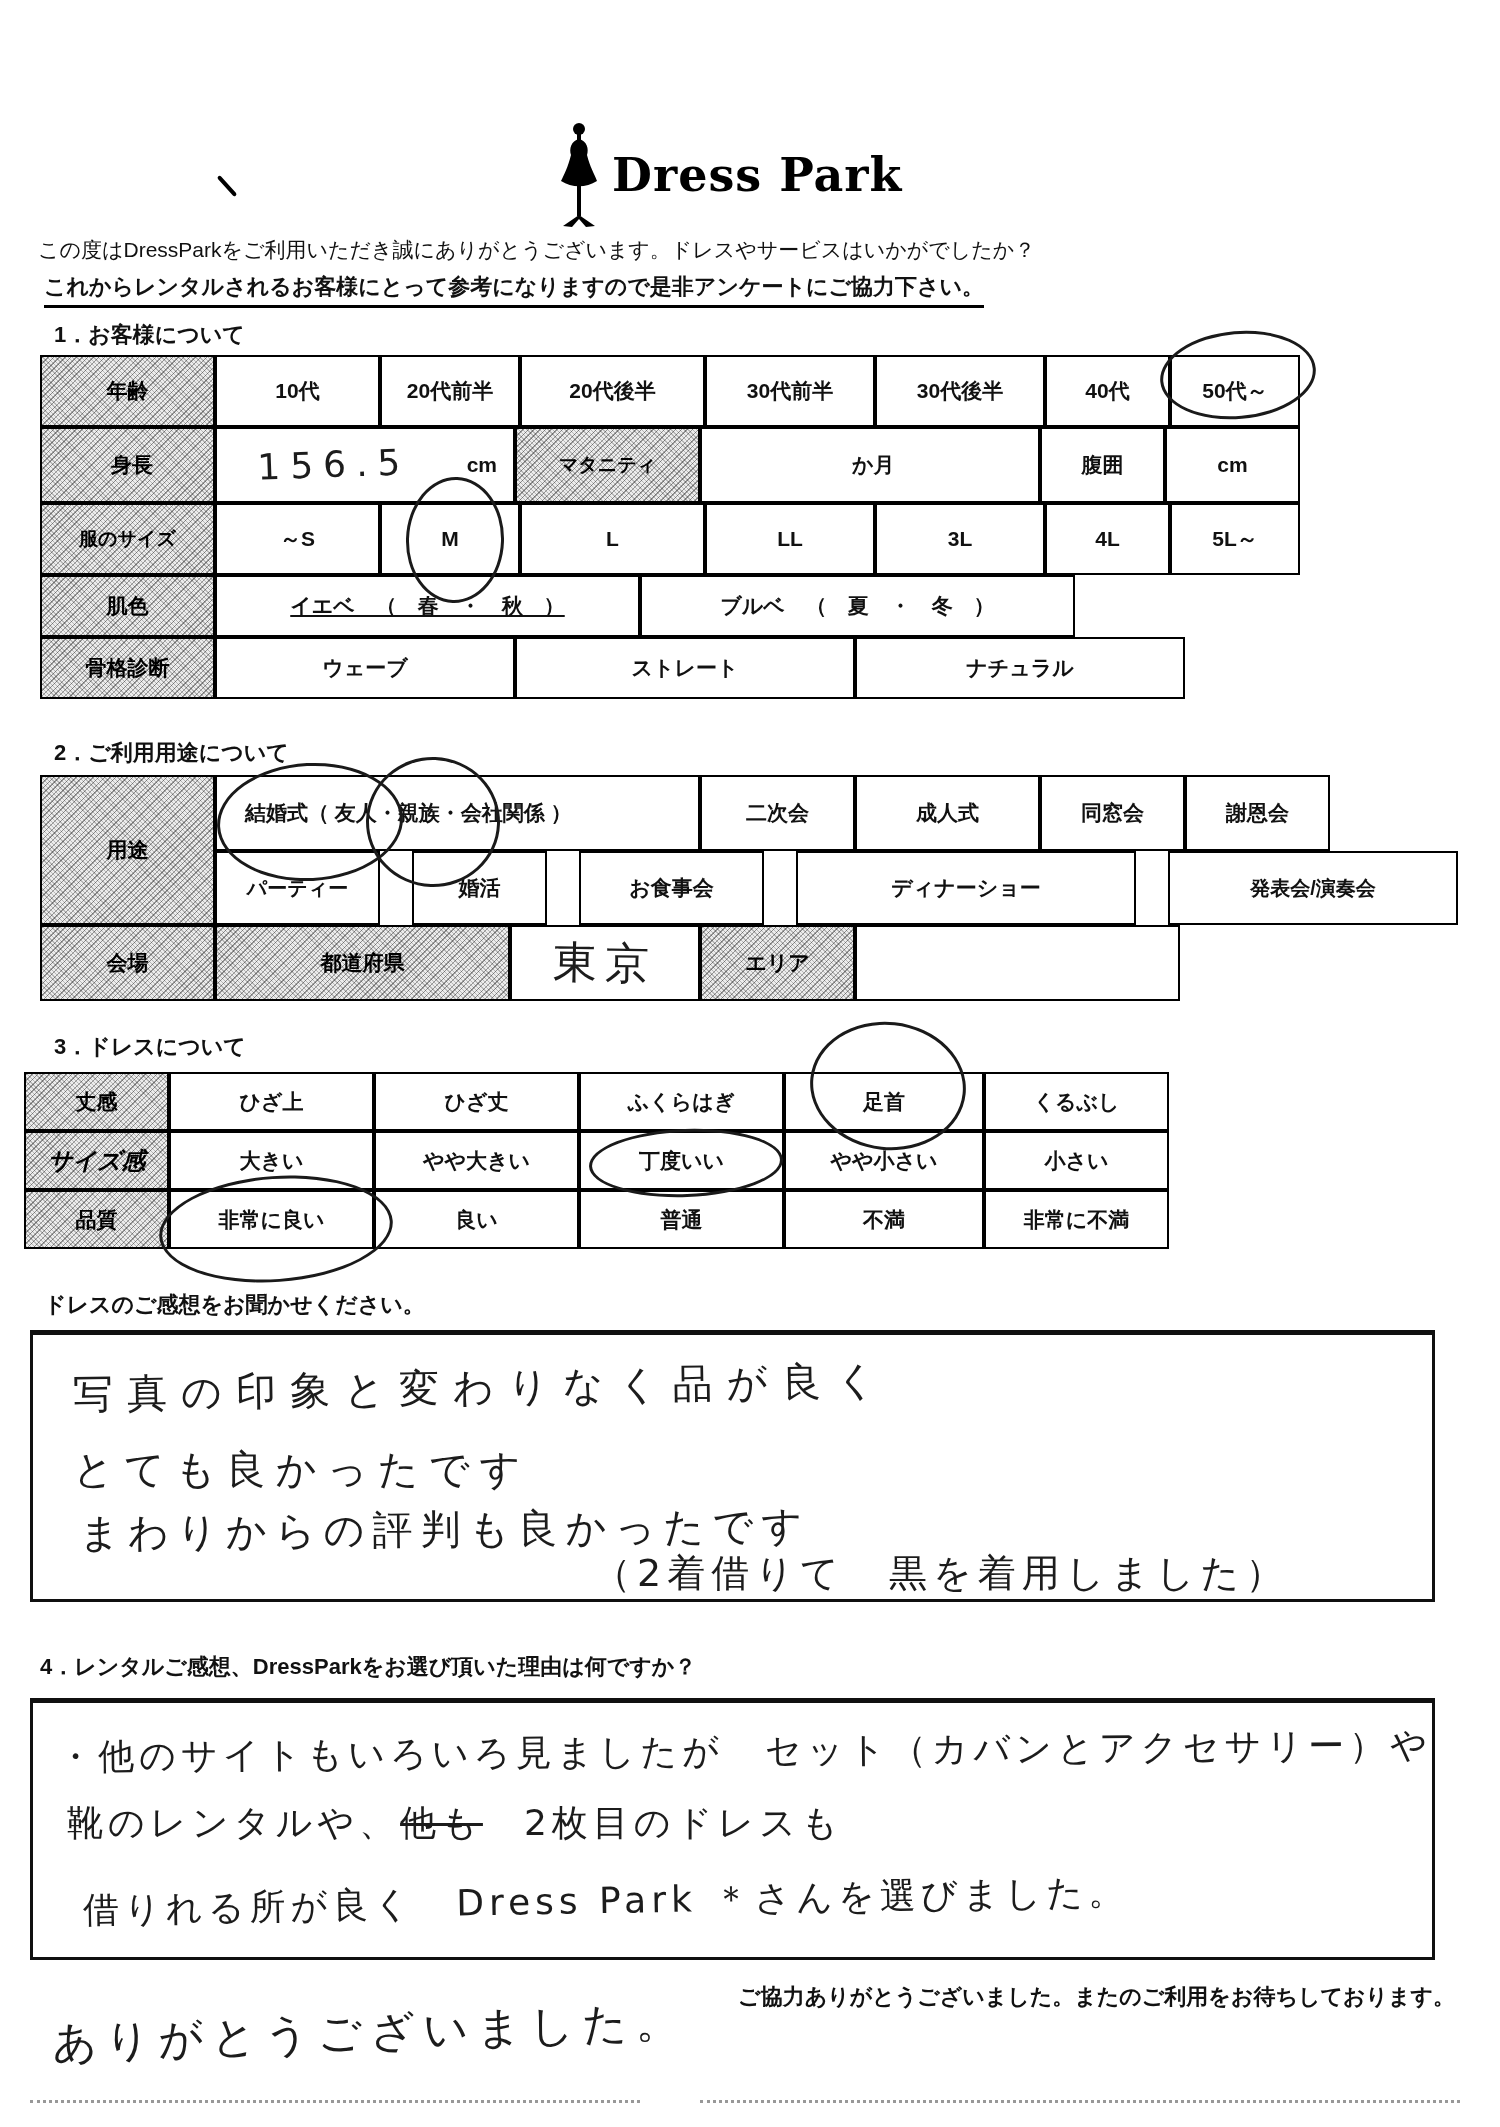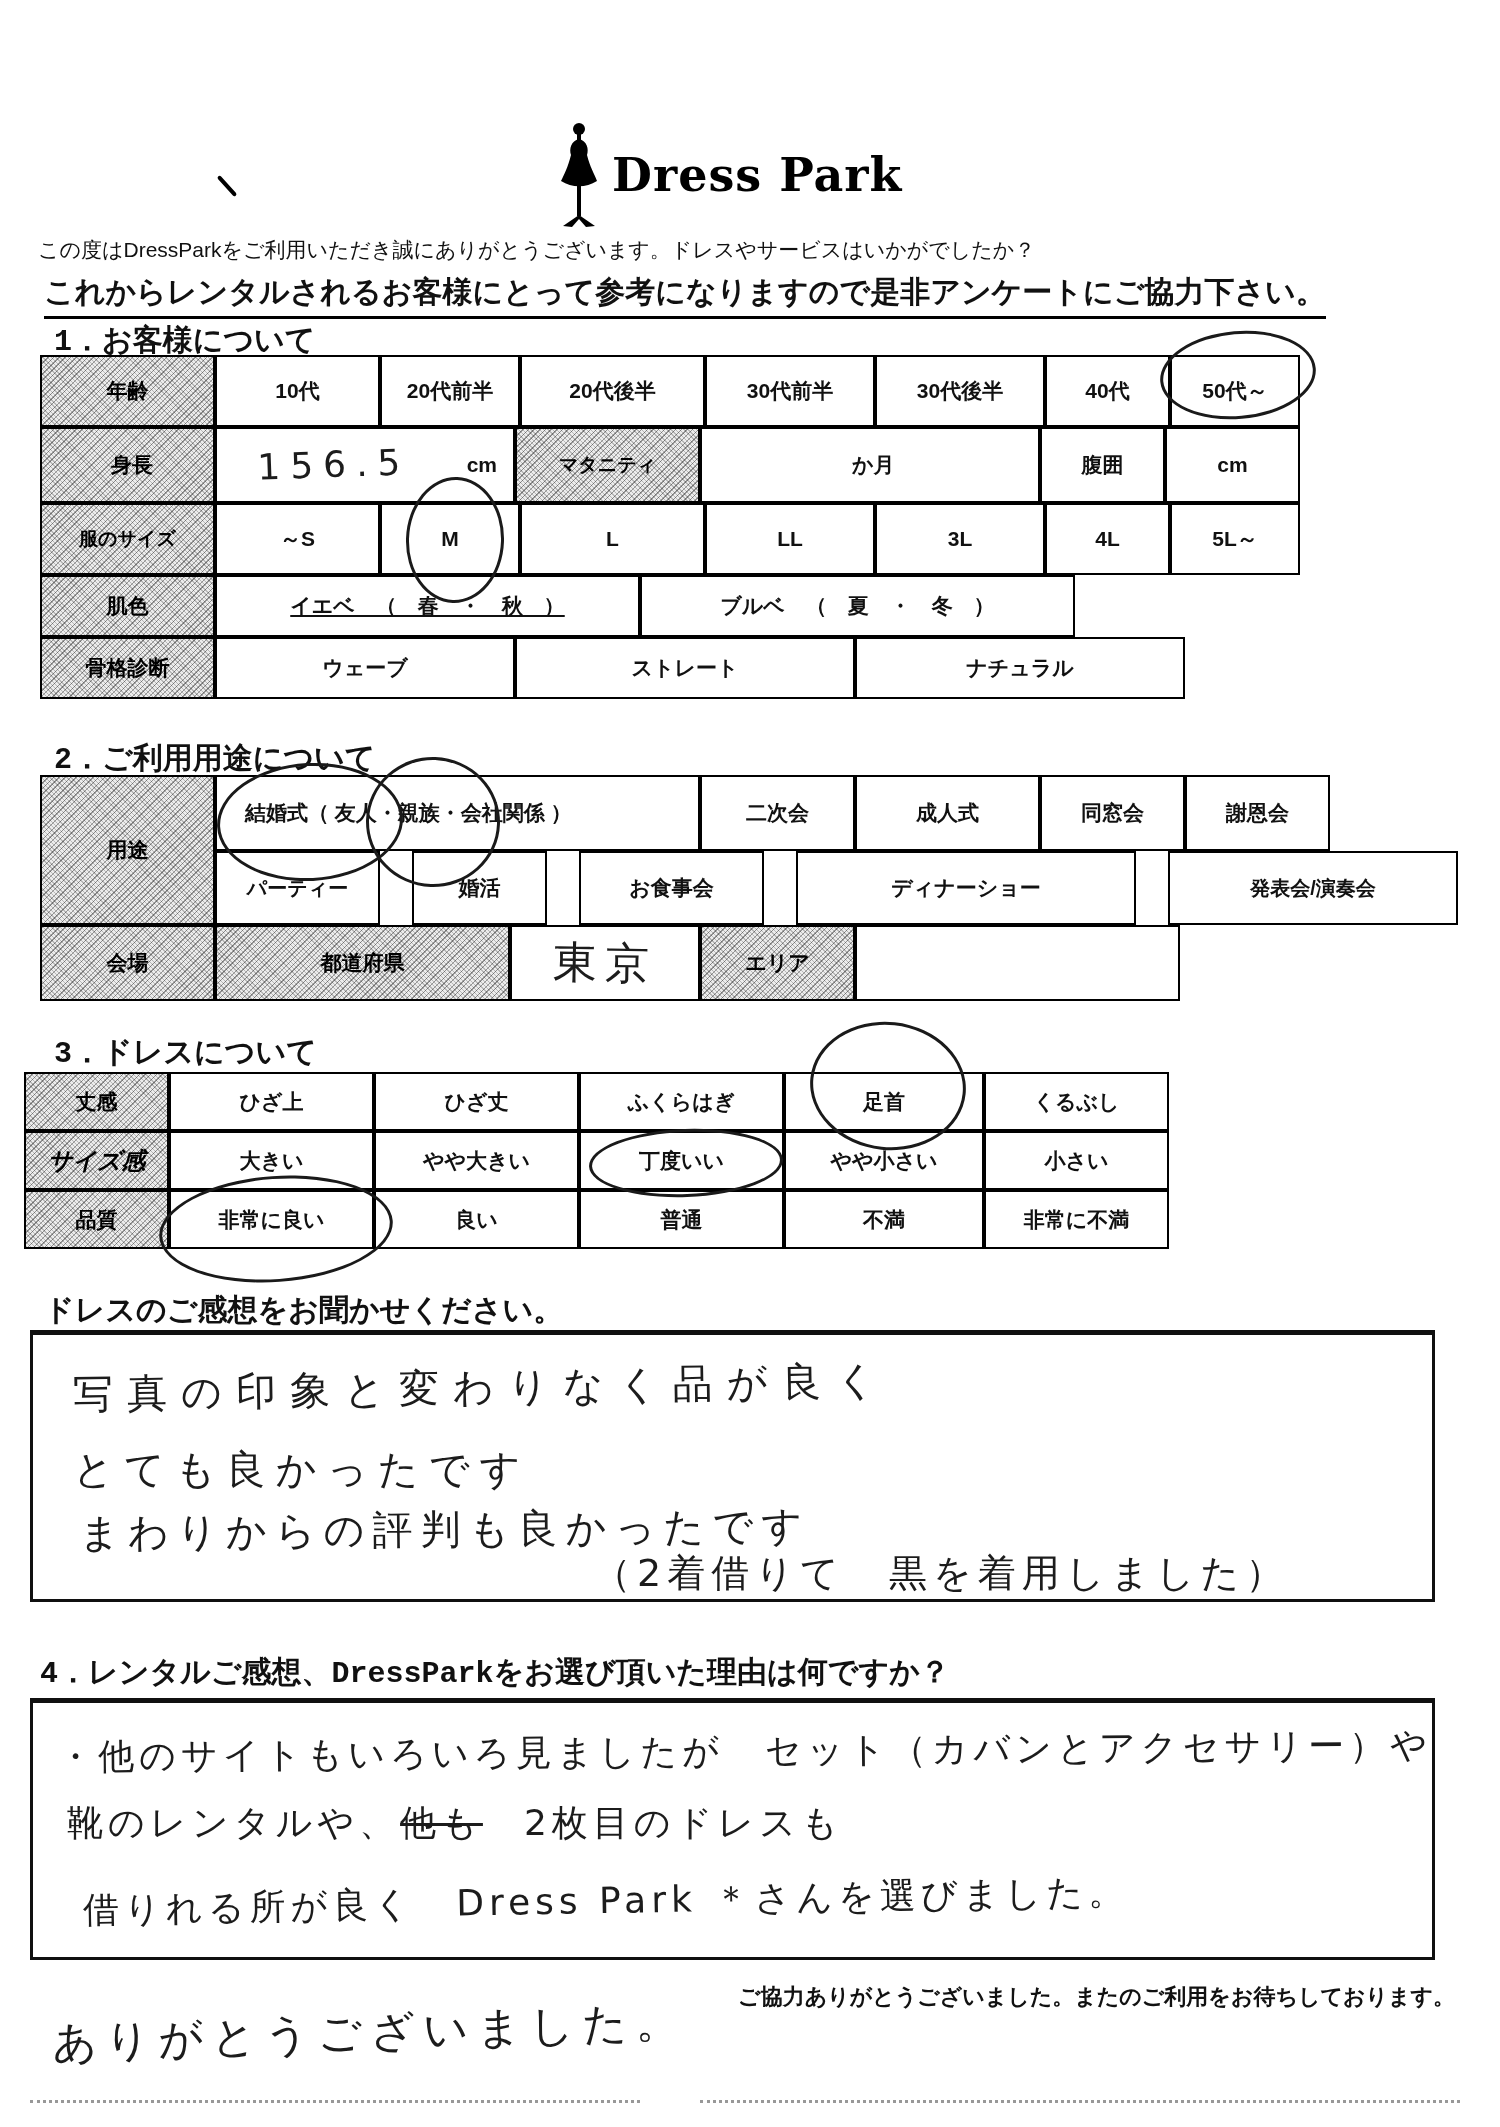--- a/index.html
+++ b/index.html
@@ -14,21 +14,21 @@
     box-sizing:border-box;font-weight:700;font-size:21px;background:#fff;
     position:relative;white-space:nowrap;
   }
   .hatch{
     background-color:#ececec;
     background-image:
       repeating-linear-gradient(135deg, rgba(0,0,0,.38) 0 1px, transparent 1px 4px),
       repeating-linear-gradient(45deg, rgba(0,0,0,.22) 0 1px, transparent 1px 3px);
     color:#000;
   }
-  .title{font-size:30px;font-weight:700;font-family:Liberation Mono, monospace;}
+  .title{font-size:22px;font-weight:700;}
   .hw{
     font-family:"DejaVu Sans",sans-serif;font-weight:400;color:#1c1c1c;
     white-space:nowrap;line-height:1.1;
   }
   .oval{
     position:absolute;border:3px solid #1a1a1a;border-radius:50%;
     background:transparent;z-index:5;pointer-events:none;display:block;
   }
   .circ-wrap{position:relative;display:inline-flex;align-items:center;}
   .strike{text-decoration:line-through;text-decoration-thickness:3px;}

